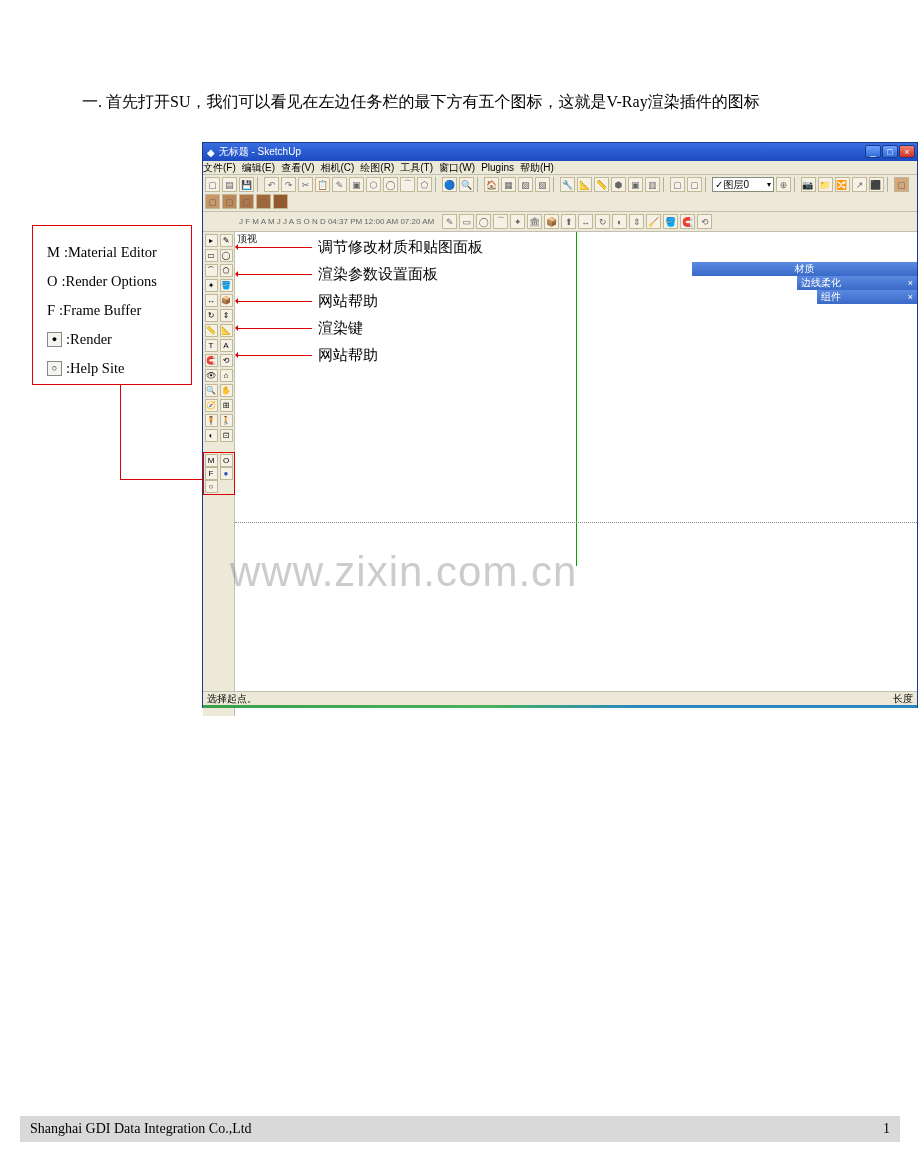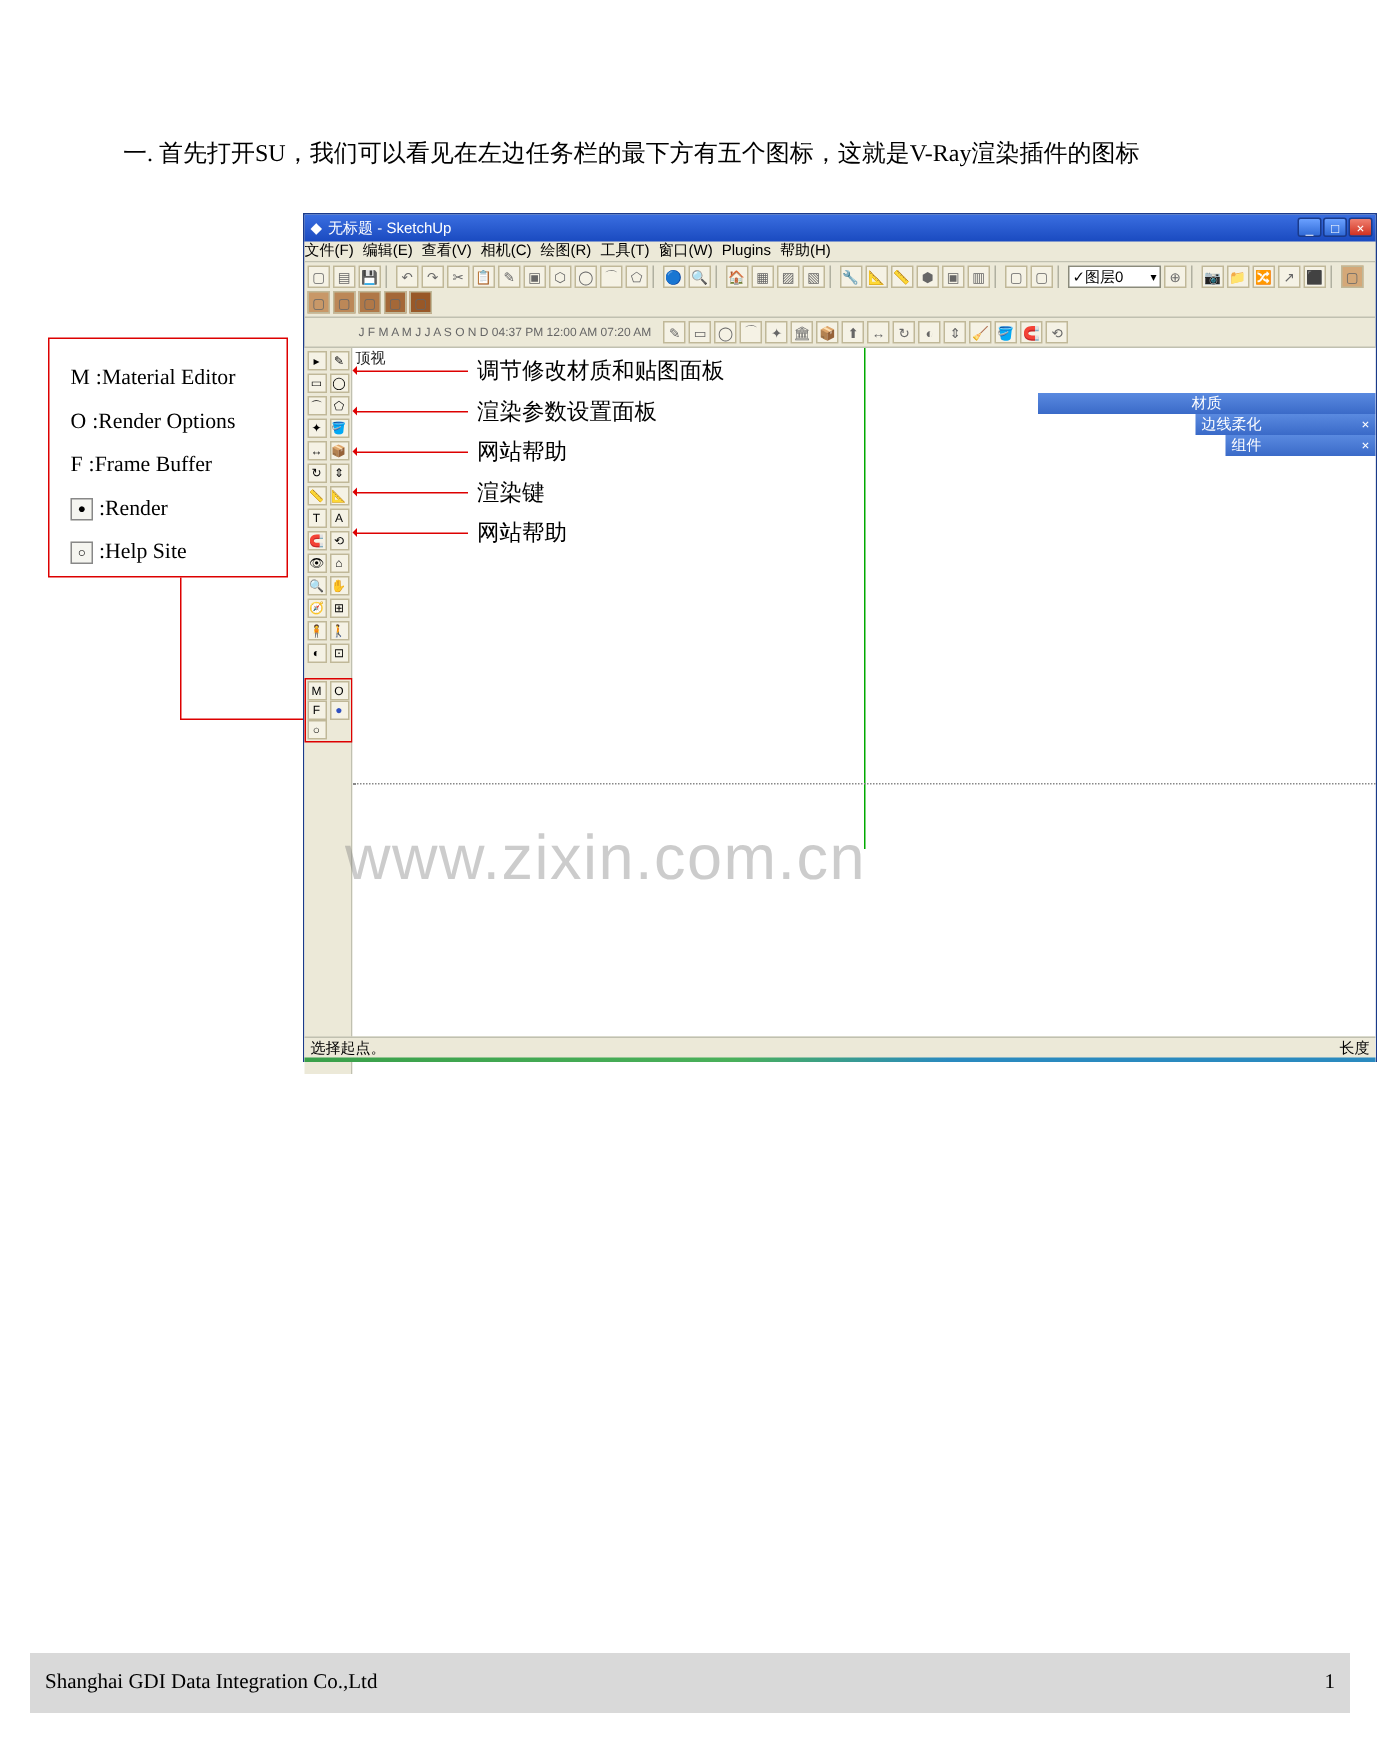--- a/index.html
+++ b/index.html
@@ -205,21 +205,21 @@
     font-size: 42px;
     color: rgba(120,120,120,0.38);
     font-family: Arial, sans-serif;
     letter-spacing: 1px;
     pointer-events: none;
   }
 
   .footer {
     position: absolute;
     bottom: 24px; left: 20px; right: 20px;
-    height: 40px;
+    height: 26px;
     background: #d9d9d9;
     font-family: "Times New Roman", serif;
     font-size: 14px;
     display: flex; align-items: center; justify-content: space-between;
     padding: 0 10px;
   }
 </style>
 </head>
 <body>
 

